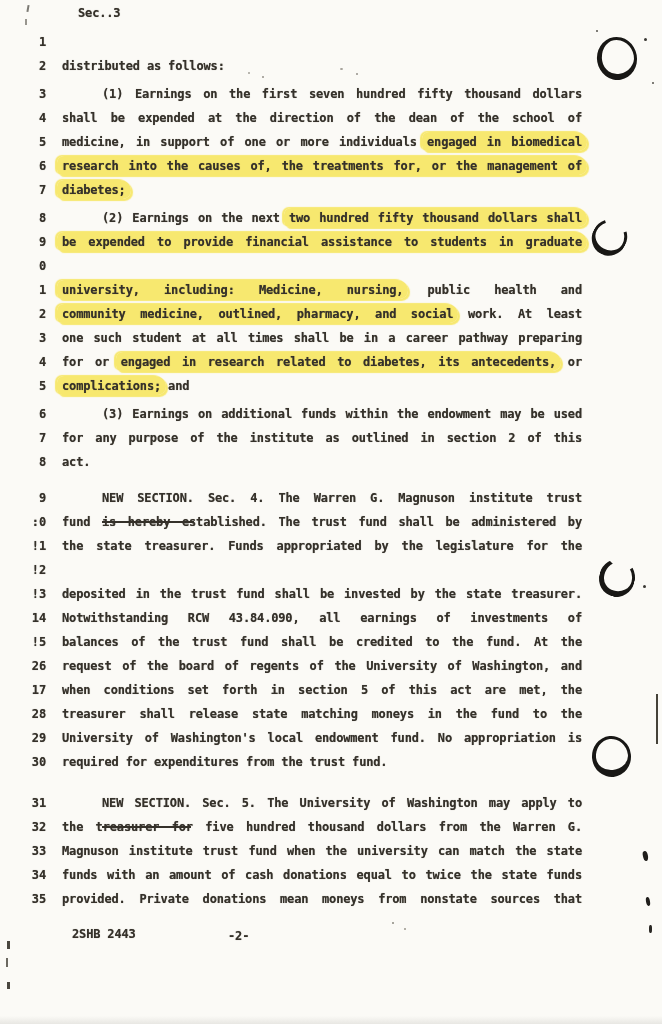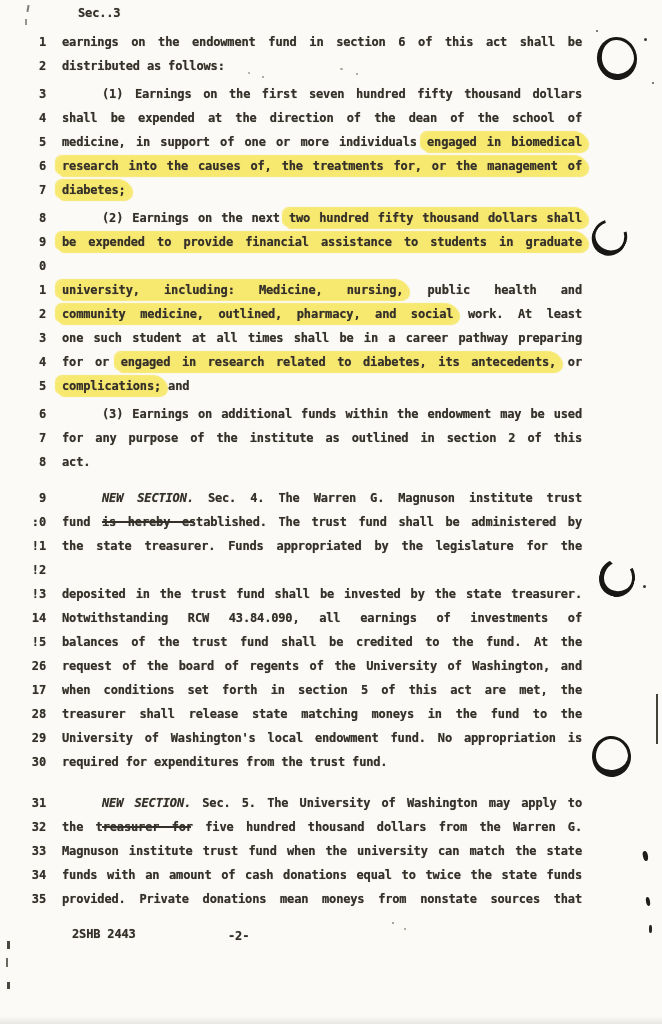--- a/index.html
+++ b/index.html
@@ -22,21 +22,21 @@
   .txt{display:block;width:520px;margin-left:16px;white-space:nowrap;}
   .txt.fill{text-align:justify;text-align-last:justify;text-justify:inter-word;white-space:normal;}
   .txt.indent{padding-left:40px;}
   .hl{
     background:var(--hl,#f6e44ecc);
     padding:3px 5px 2px 5px;margin:-3px -5px -2px -5px;
     border-radius:9px 14px 11px 7px;
     box-shadow:2px 2px 1px 0 var(--hl,#f6e44ecc), -2px -1px 1px 0 var(--hl,#f6e44e88);
     box-decoration-break:clone;
   }
-  .u{border-bottom:2px solid currentColor;padding-bottom:16px;font-style:italic;}
+  .u{border-bottom:2px solid currentColor;padding-bottom:16px;}
   .footer-left{position:absolute;top:928px;left:72px;}
   .footer-center{position:absolute;top:930px;left:228px;}
   
   .ring{position:absolute;border:3.5px solid #181715;border-radius:50%;}
   .ring-1{left:597px;top:37px;width:40px;height:43px;border-bottom-width:6px;border-left-width:5px;transform:rotate(-10deg);}
   .ring-2{left:592px;top:219px;width:35px;height:37px;border-bottom-width:6px;border-top-color:transparent;transform:rotate(28deg);}
   .ring-3{left:599px;top:559px;width:36px;height:38px;border-bottom-width:6px;border-left-width:5px;border-top-color:transparent;transform:rotate(14deg);}
   .ring-4{left:592px;top:736px;width:39px;height:41px;border-bottom-width:7px;border-left-width:4px;transform:rotate(-6deg);}
   .artifact{position:absolute;}
   .edge-shadow{position:absolute;left:0;bottom:0;width:662px;height:8px;
@@ -45,21 +45,20 @@
 </head>
 <body>
 
 <div class="page">
 
   <div class="typewriter header-note">Sec..3</div>
 
   <div class="text-body typewriter">
       <div class="line">
         <span class="no">1</span>
-        <div class="txt fill"><span>earnings on the endowment fund in section 6 of this act shall be</span></div>
       </div>
       <div class="line">
         <span class="no">2</span>
         <div class="txt"><span>distributed as follows:</span></div>
       </div>
       <div class="line gap-p">
         <span class="no">3</span>
         <div class="txt fill indent"><span>(1) Earnings on the first seven hundred fifty thousand dollars</span></div>
       </div>
       <div class="line">

